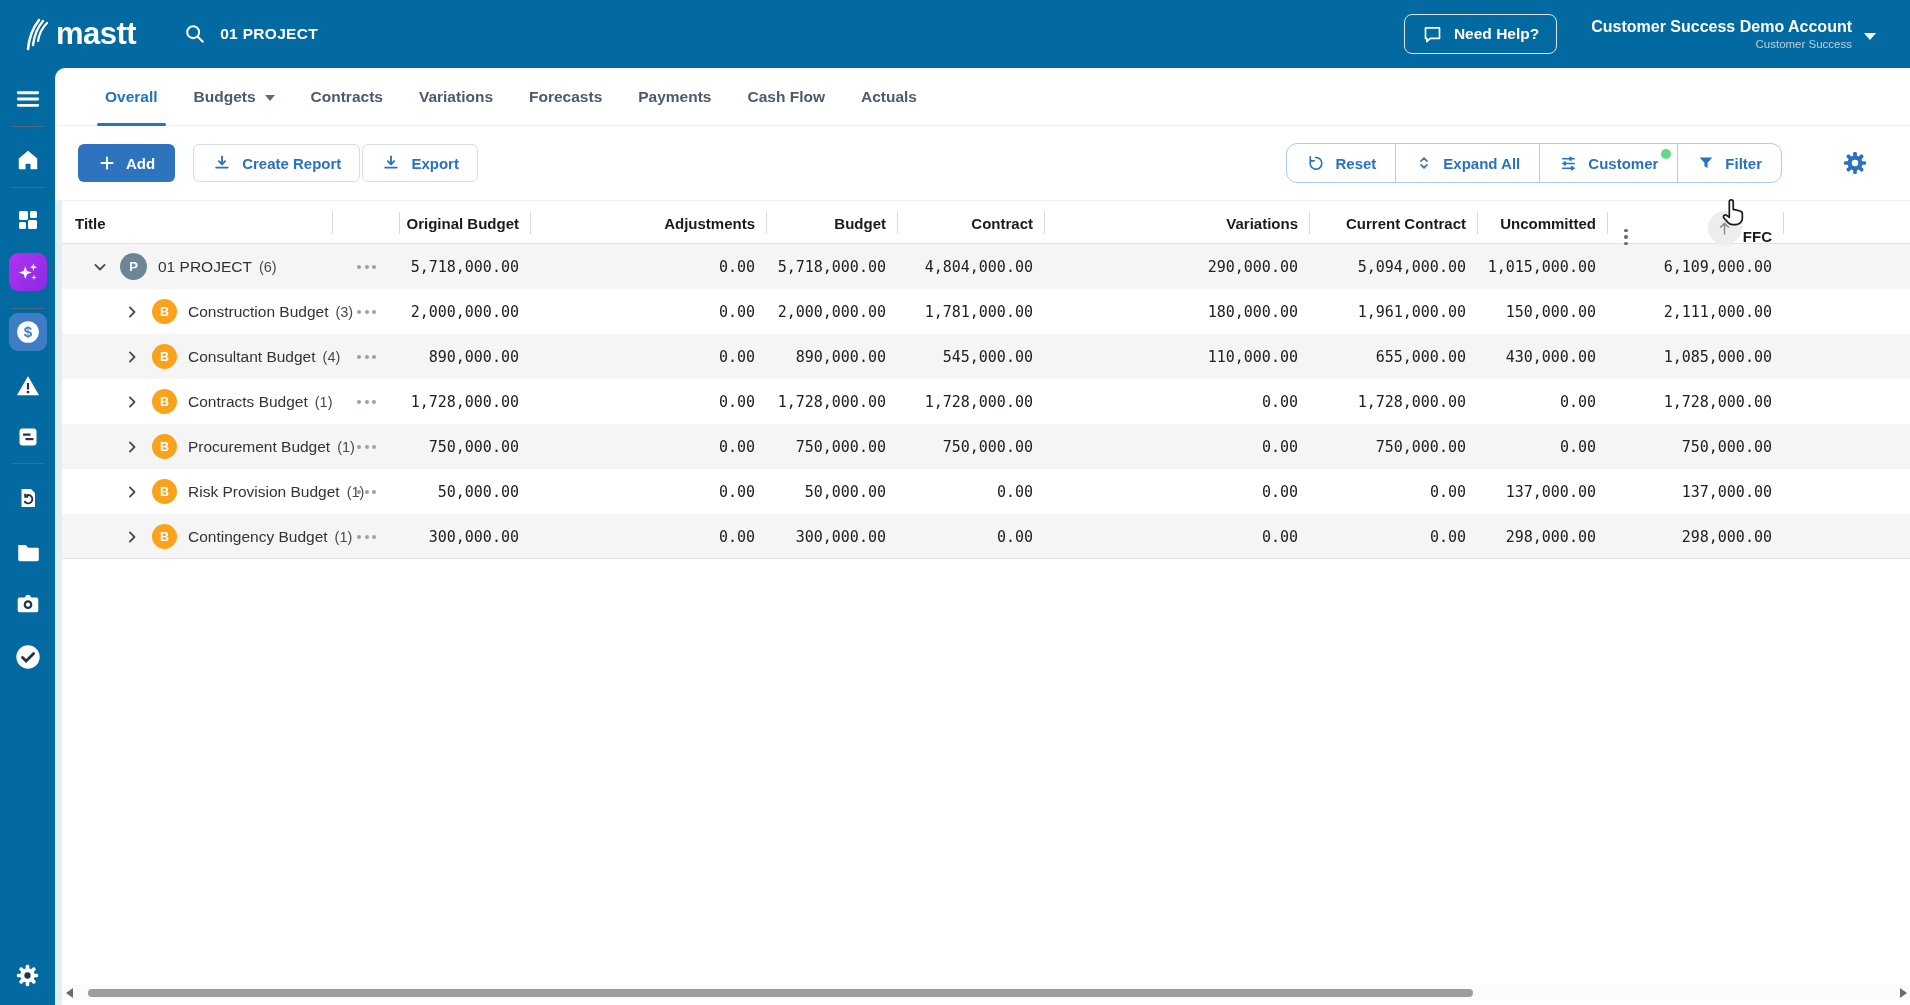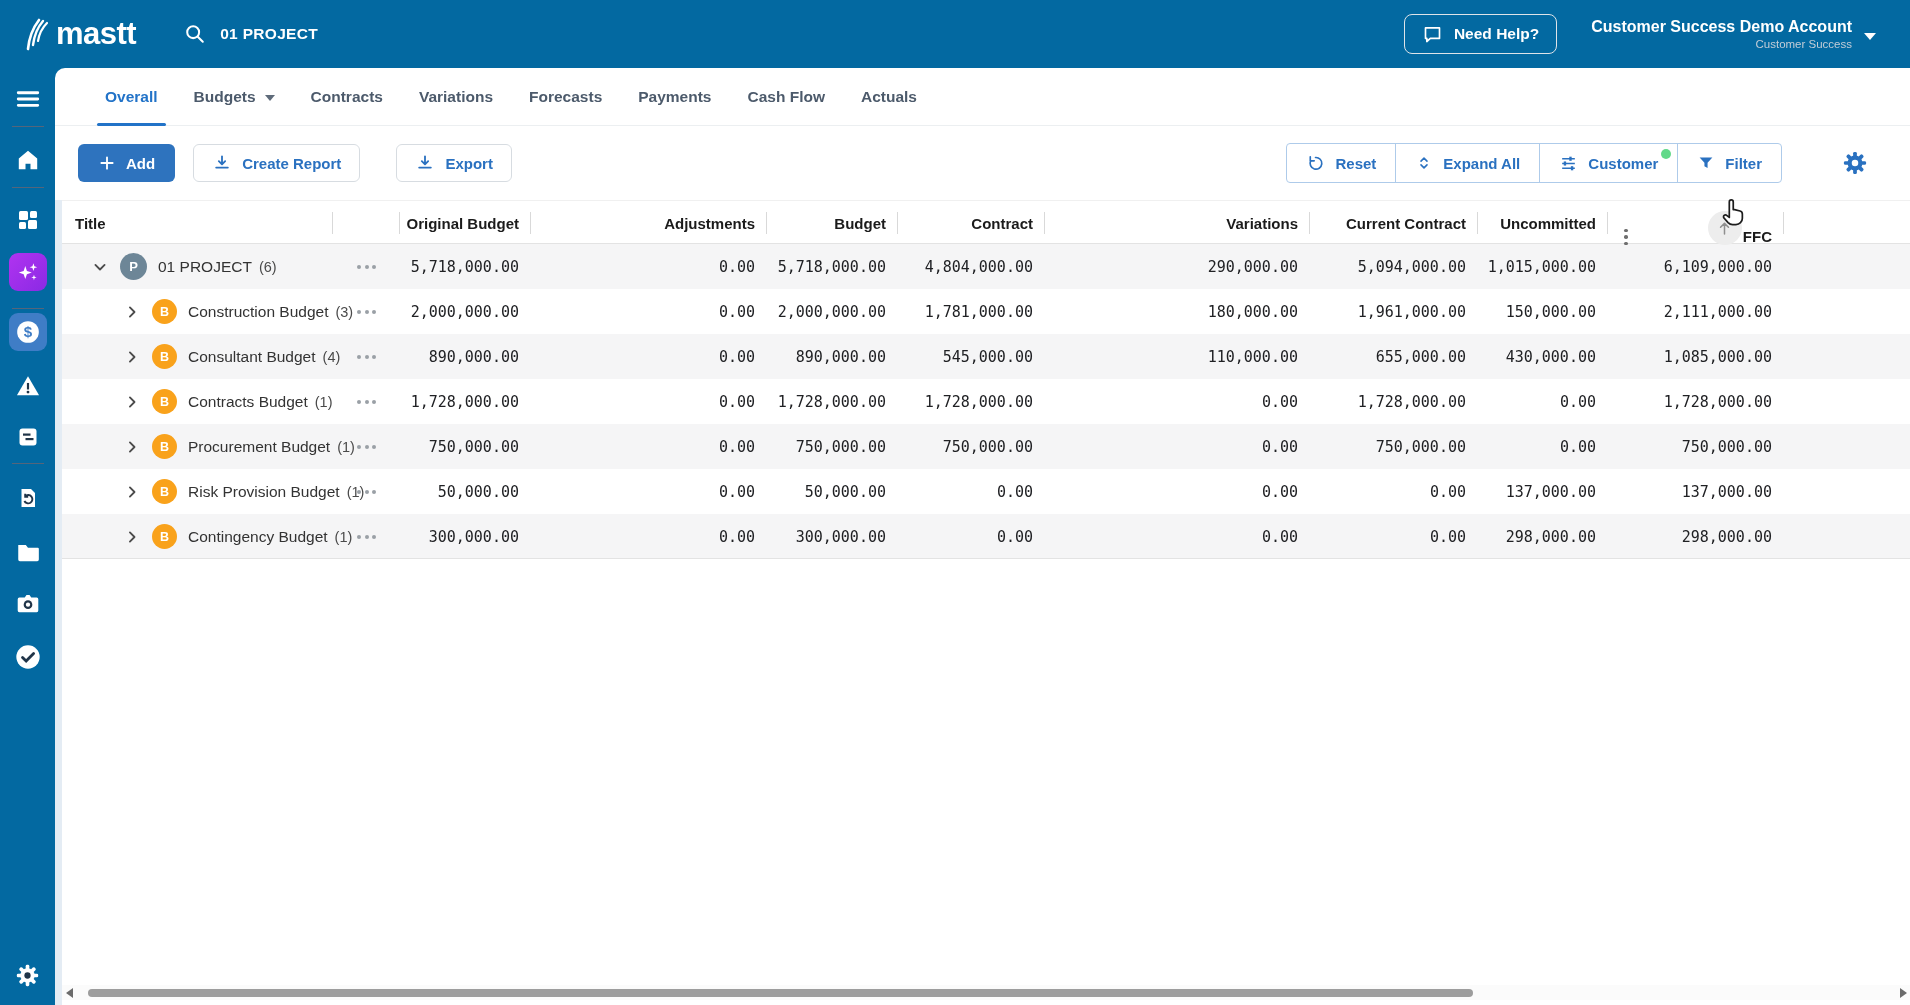--- a/index.html
+++ b/index.html
@@ -48,23 +48,23 @@
   .tab.active::after { content:""; position:absolute; left:10px; right:10px; bottom:0;
     height:3px; background:#2273C8; border-radius:2px; }
   .tab .caret-sm { width:0; height:0; border-left:5px solid transparent;
     border-right:5px solid transparent; border-top:6px solid #5f6b7a; margin-top:2px; }
 
   .toolbar { display:flex; align-items:center; height:74px; padding:0 38px 0 23px; }
   .btn { display:flex; align-items:center; gap:10px; height:38px; border-radius:6px;
     font-size:15px; font-weight:bold; cursor:pointer; border:none; }
   .btn.primary { background:#2E73BE; color:#fff; padding:0 20px; margin-right:18px; }
   .btn.outline { background:#fff; color:#2A71C0; border:1px solid #d7dce1; padding:0 18px;
-    margin-right:36px; }
+    margin-right:2px; }
   .toolbar-right { margin-left:auto; display:flex; align-items:center; gap:56px; }
-  .seg-group { display:flex; border:1px solid #AECBEA; border-radius:4px; overflow:visible;
+  .seg-group { display:flex; border:1px solid #AECBEA; border-radius:11px; overflow:visible;
     height:40px; align-items:stretch; }
   .seg { display:flex; align-items:center; gap:10px; padding:0 19px; color:#2A71C0;
     font-size:15px; font-weight:600; cursor:pointer; position:relative; }
   .seg + .seg { border-left:1px solid #AECBEA; }
   .seg .label-wrap { position:relative; }
   .green-dot { position:absolute; top:-6px; right:-13px; width:10px; height:10px;
     border-radius:50%; background:#62D989; }
   .gear-btn { display:flex; align-items:center; justify-content:center; width:34px; height:34px;
     cursor:pointer; }
 

